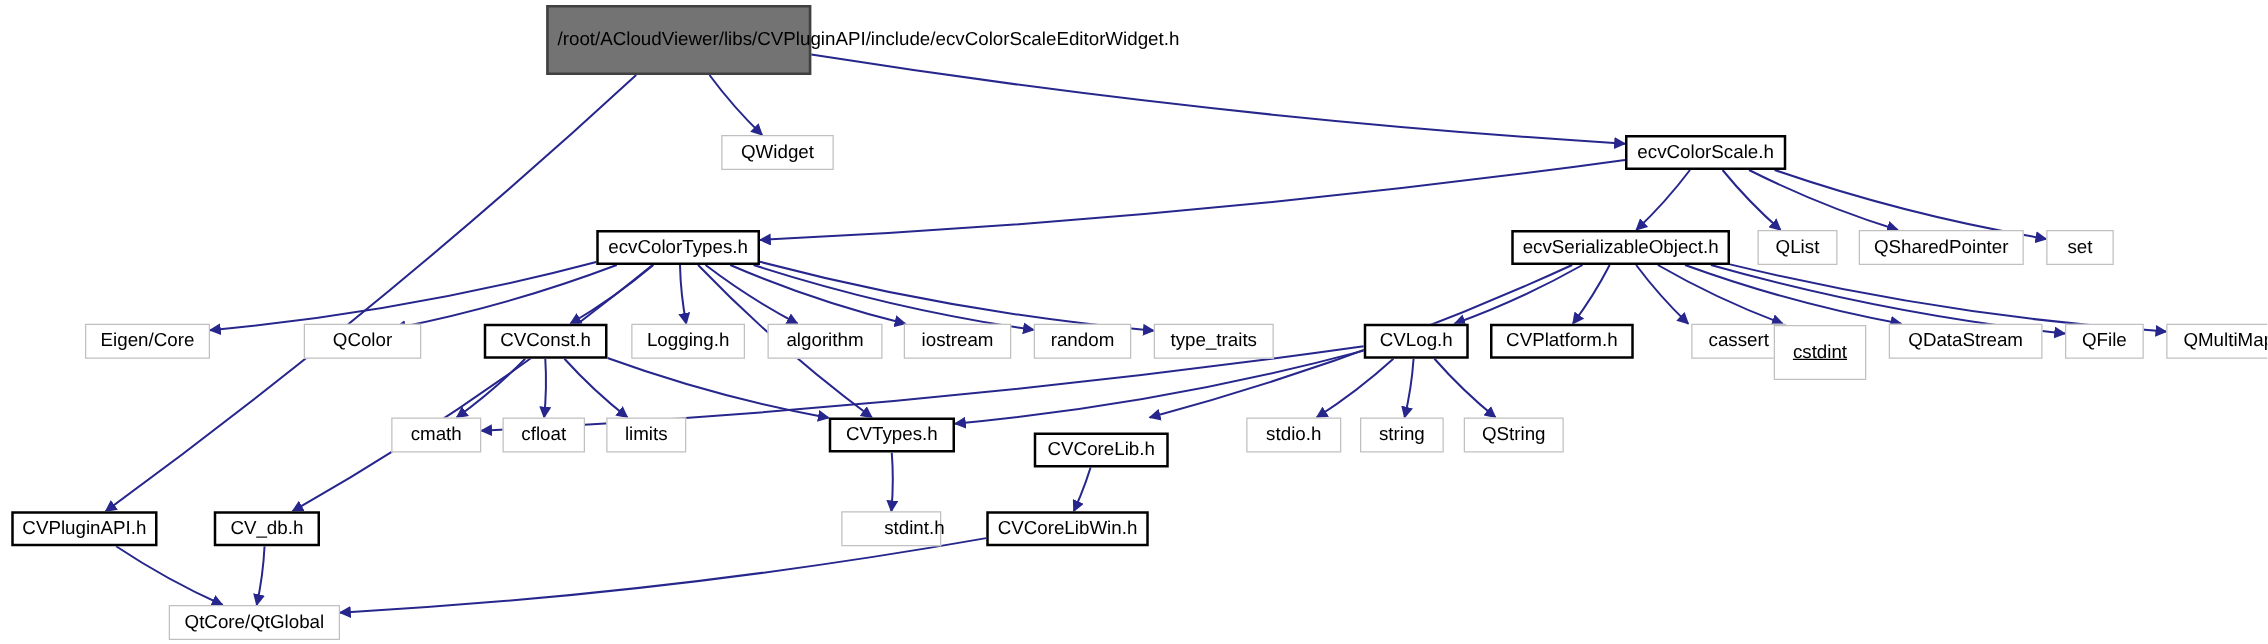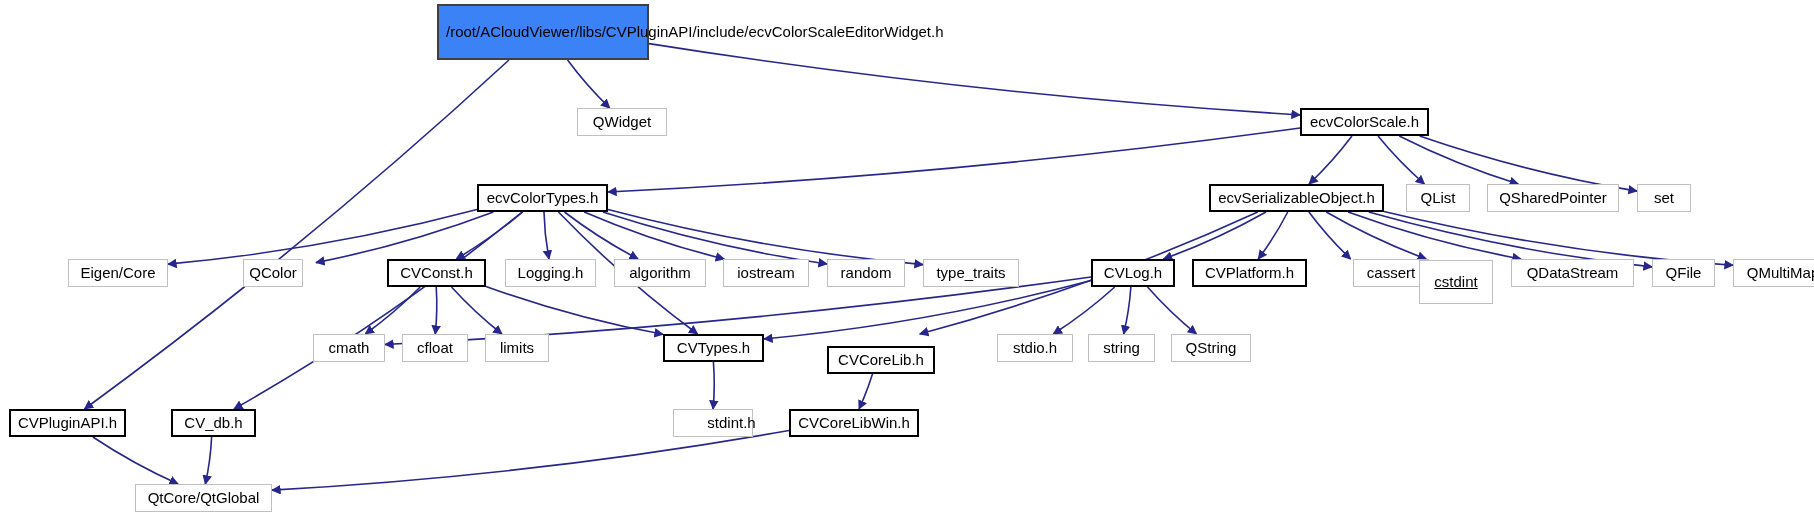--- a/index.html
+++ b/index.html
@@ -36,21 +36,21 @@
     font-size: 15px;
     line-height: 1.18;
     white-space: pre;
     text-align: center;
     z-index: 5;
   }
   .node.bold {
     border: 2px solid #000000;
   }
   .node.root {
-    background: #3b82f6;
+    background: #737373;
     border: 2px solid #404040;
     justify-content: flex-start;
     text-align: left;
     padding-left: 7px;
     font-size: 15px;
     line-height: 1.24;
   }
   .node-label {
     display: block;
   }
@@ -109,21 +109,21 @@
   <div id="nodes">
       <div class="node root" style="left: 437px; top: 4px; width: 212px; height: 56px;"><span class="node-label">/root/ACloudViewer</span><span class="node-label">/libs/CVPluginAPI/include</span><span class="node-label">/ecvColorScaleEditorWidget.h</span></div>
       <div class="node" style="left: 577px; top: 108px; width: 90px; height: 28px;"><span class="node-label">QWidget</span></div>
       <div class="node bold" style="left: 1300px; top: 108px; width: 129px; height: 28px;"><span class="node-label">ecvColorScale.h</span></div>
       <div class="node bold" style="left: 477px; top: 184px; width: 131px; height: 28px;"><span class="node-label">ecvColorTypes.h</span></div>
       <div class="node bold" style="left: 1209px; top: 184px; width: 175px; height: 28px;"><span class="node-label">ecvSerializableObject.h</span></div>
       <div class="node" style="left: 1406px; top: 184px; width: 64px; height: 28px;"><span class="node-label">QList</span></div>
       <div class="node" style="left: 1487px; top: 184px; width: 132px; height: 28px;"><span class="node-label">QSharedPointer</span></div>
       <div class="node" style="left: 1637px; top: 184px; width: 54px; height: 28px;"><span class="node-label">set</span></div>
       <div class="node" style="left: 68px; top: 259px; width: 100px; height: 28px;"><span class="node-label">Eigen/Core</span></div>
-      <div class="node" style="left: 243px; top: 259px; width: 60px; height: 28px;"><span class="node-label">QColor</span></div>
+      <div class="node" style="left: 243px; top: 259px; width: 94px; height: 28px;"><span class="node-label">QColor</span></div>
       <div class="node bold" style="left: 387px; top: 259px; width: 99px; height: 28px;"><span class="node-label">CVConst.h</span></div>
       <div class="node" style="left: 505px; top: 259px; width: 91px; height: 28px;"><span class="node-label">Logging.h</span></div>
       <div class="node" style="left: 614px; top: 259px; width: 92px; height: 28px;"><span class="node-label">algorithm</span></div>
       <div class="node" style="left: 723px; top: 259px; width: 86px; height: 28px;"><span class="node-label">iostream</span></div>
       <div class="node" style="left: 827px; top: 259px; width: 78px; height: 28px;"><span class="node-label">random</span></div>
       <div class="node" style="left: 923px; top: 259px; width: 96px; height: 28px;"><span class="node-label">type_traits</span></div>
       <div class="node bold" style="left: 1091px; top: 259px; width: 84px; height: 28px;"><span class="node-label">CVLog.h</span></div>
       <div class="node bold" style="left: 1192px; top: 259px; width: 115px; height: 28px; text-align: right;"><span class="node-label">CVPlatform.h</span></div>
       <div class="node" style="left: 1325px; top: 259px; width: 76px; height: 28px; margin-left: 28px;"><span class="node-label">cassert</span></div>
       <div class="node" style="left: 1419px; top: 260px; width: 74px; height: 44px; text-decoration: underline;"><span class="node-label">cstdint</span></div>

